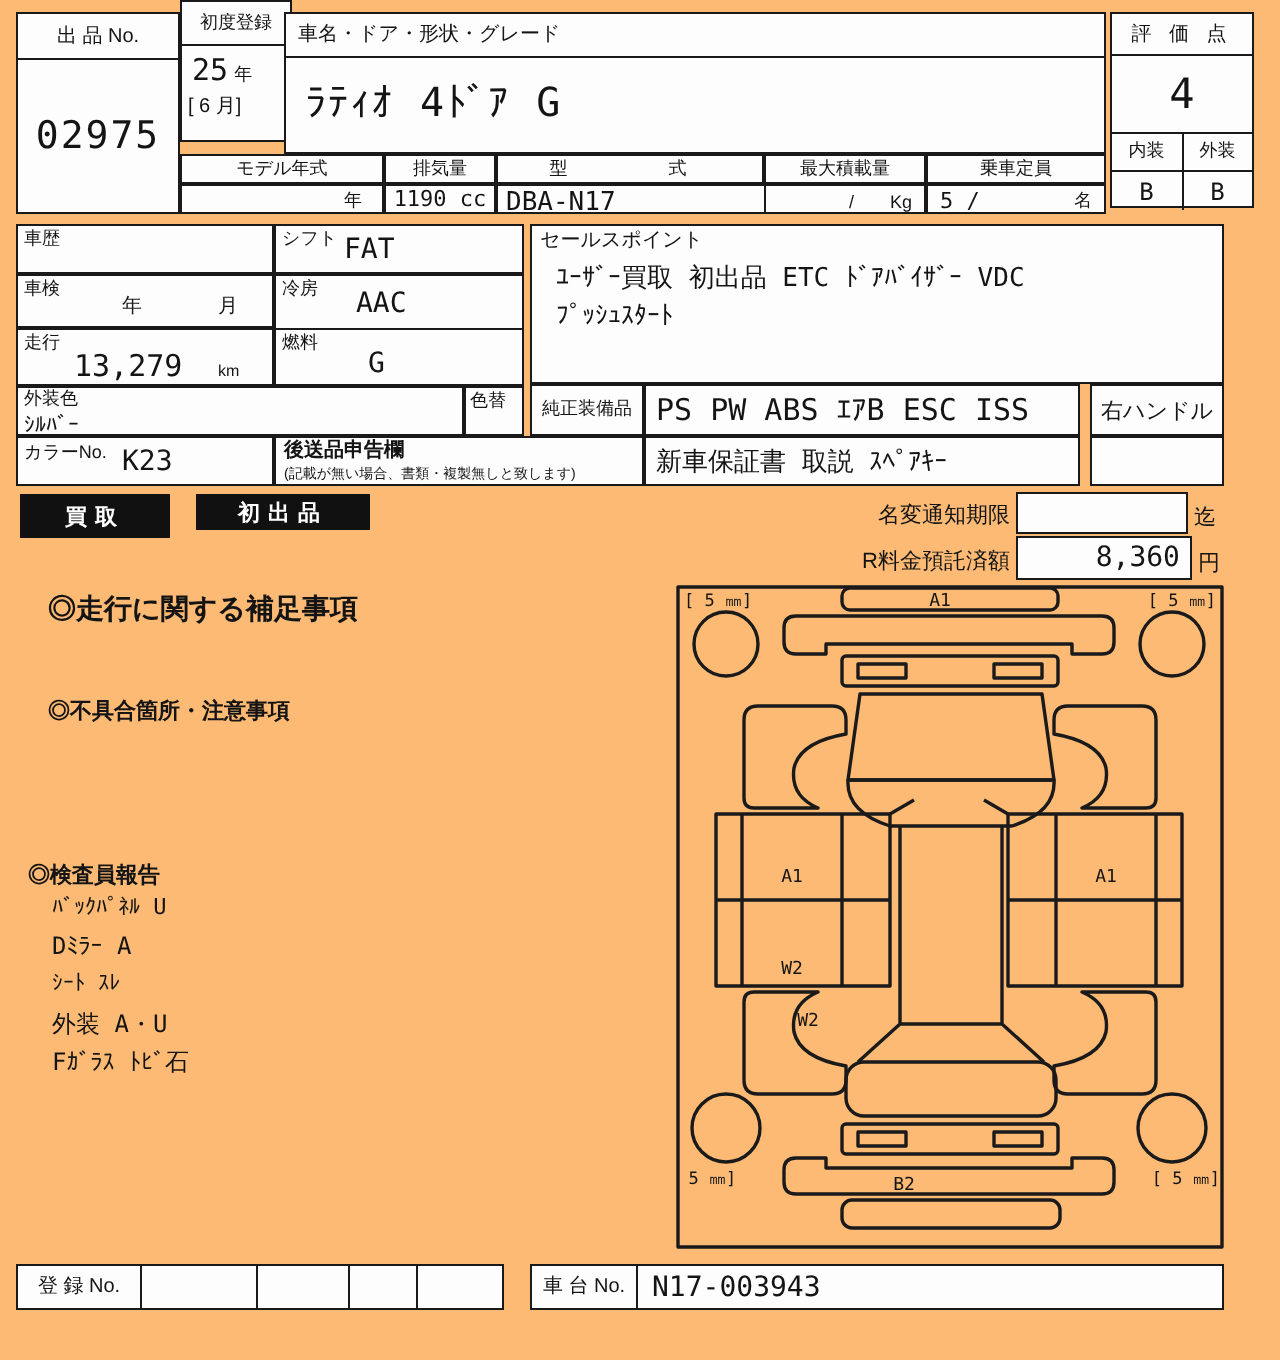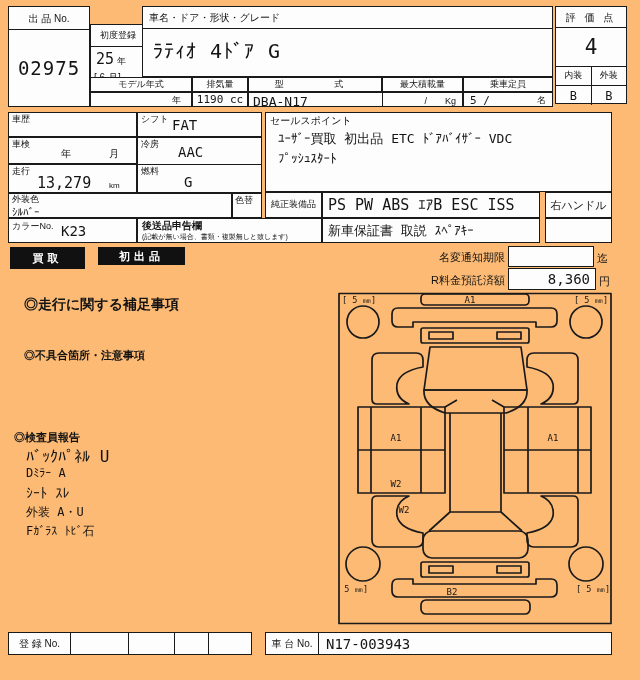--- a/index.html
+++ b/index.html
@@ -20,21 +20,21 @@
 </head>
 <body>
 
 <div class="sheet">
 
   <div class="abs bx" style="left:8px;top:6px;width:82px;height:101px">
     <div class="hdrcell lbl" style="height:22px">出 品 No.</div>
     <div class="ctr val" style="height:76px;font-size:19px;letter-spacing:1px">02975</div>
   </div>
 
-  <div class="abs bx" style="left:90px;top:24px;width:56px;height:71px">
+  <div class="abs bx" style="left:90px;top:0;width:56px;height:71px">
     <div class="hdrcell lbl9" style="height:21px">初度登録</div>
     <div class="abs" style="left:5px;top:25px;font-size:15px"><span class="val">25</span><span class="lbl9" style="margin-left:3px">年</span></div>
     <div class="abs lbl" style="left:3px;top:47px">[ 6 月]</div>
   </div>
 
   <div class="abs bx" style="left:142px;top:6px;width:411px;height:71px">
     <div class="hdrcell lbl" style="height:21px;justify-content:flex-start;padding-left:6px">車名・ドア・形状・グレード</div>
     <div class="val" style="padding:10px 0 0 10px;font-size:20px;letter-spacing:1px">ﾗﾃｨｵ 4ﾄﾞｱ G</div>
   </div>
 
@@ -168,23 +168,23 @@
 
   <div class="abs" style="left:400px;top:273px;width:105px;text-align:right;font-size:11px">R料金預託済額</div>
   <div class="abs bx" style="left:508px;top:268px;width:88px;height:22px">
     <div class="val" style="font-size:14px;text-align:right;padding:2px 5px 0 0">8,360</div>
   </div>
   <div class="abs" style="left:599px;top:274px;font-size:11px">円</div>
 
   <div class="abs" style="left:24px;top:296px;font-size:14px;font-weight:bold">◎走行に関する補足事項</div>
   <div class="abs" style="left:24px;top:348px;font-size:11px;font-weight:bold">◎不具合箇所・注意事項</div>
   <div class="abs" style="left:14px;top:430px;font-size:11px;font-weight:bold">◎検査員報告</div>
-  <div class="abs val" style="left:26px;top:447px;font-size:16px">ﾊﾞｯｸﾊﾟﾈﾙ U</div>
+  <div class="abs val" style="left:26px;top:447px;font-size:11px">ﾊﾞｯｸﾊﾟﾈﾙ U</div>
   <div class="abs val" style="left:26px;top:466px;font-size:12px">Dﾐﾗｰ A</div>
-  <div class="abs val" style="left:26px;top:485px;font-size:14px">ｼｰﾄ ｽﾚ</div>
+  <div class="abs val" style="left:26px;top:485px;font-size:11px">ｼｰﾄ ｽﾚ</div>
   <div class="abs val" style="left:26px;top:504px;font-size:12px">外装 A・U</div>
   <div class="abs val" style="left:26px;top:523px;font-size:12px">Fｶﾞﾗｽ ﾄﾋﾞ石</div>
 
   <svg class="abs" style="left:338px;top:292px" width="274" height="333" viewBox="338 292 274 333">
     <rect class="shape" x="339" y="293.5" width="272" height="330"></rect>
 
     <text x="342" y="303" font-size="8.5">[ 5 ㎜]</text>
     <text x="608" y="303" font-size="8.5" text-anchor="end">[ 5 ㎜]</text>
     <text x="334" y="592" font-size="8.5">[ 5 ㎜]</text>
     <text x="610" y="592" font-size="8.5" text-anchor="end">[ 5 ㎜]</text>

